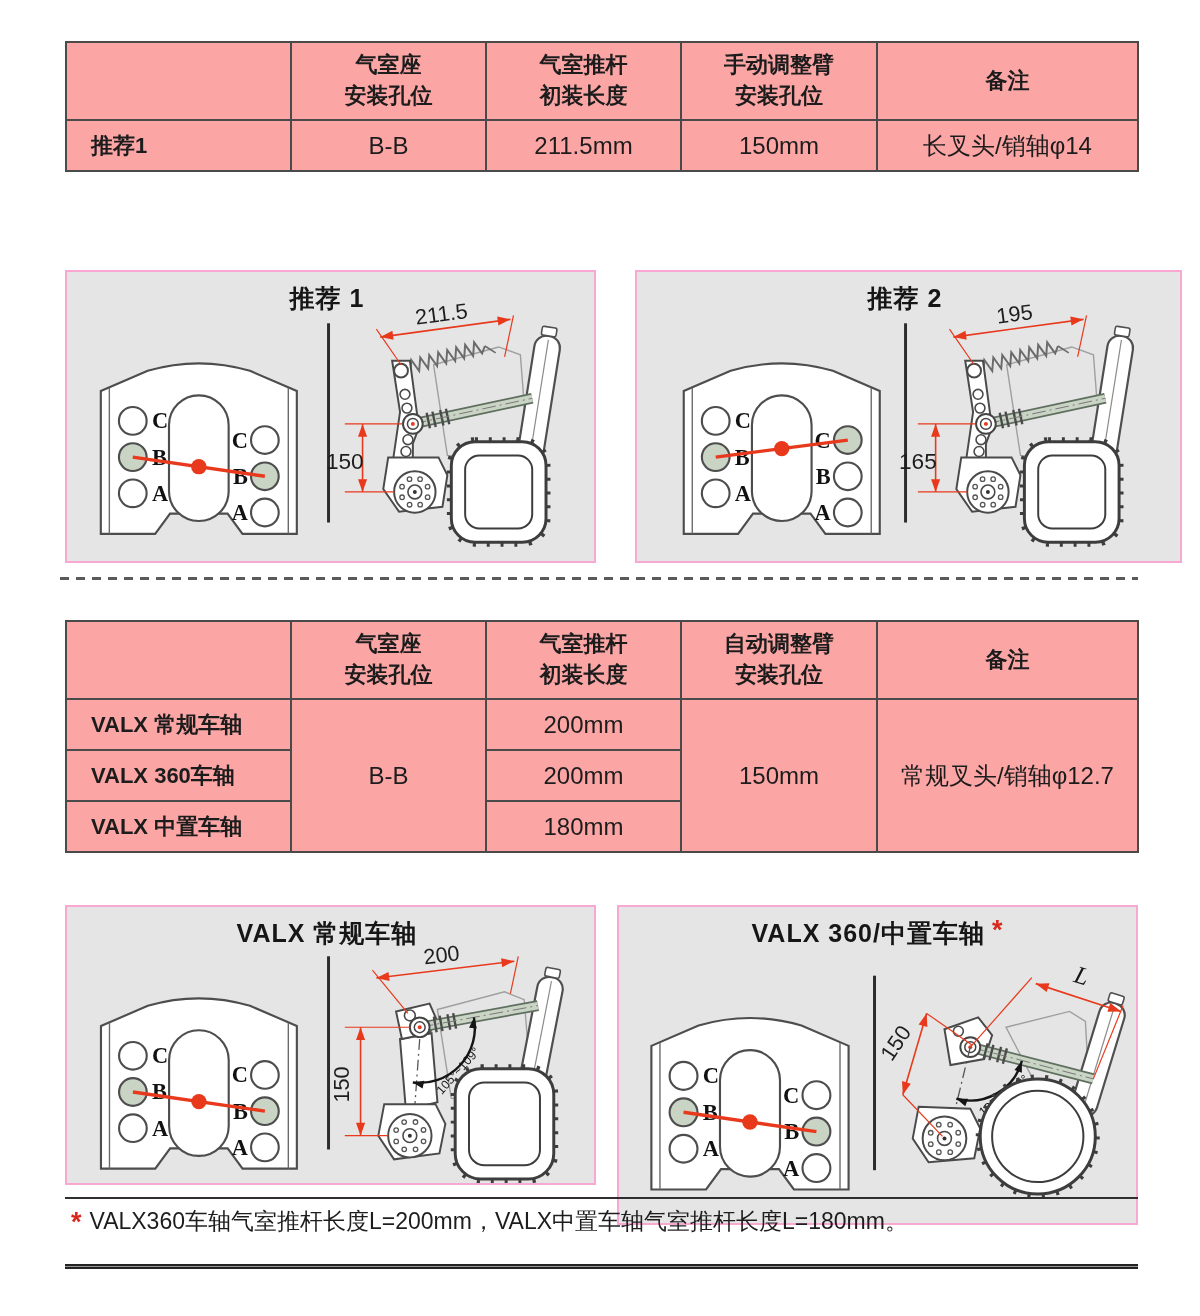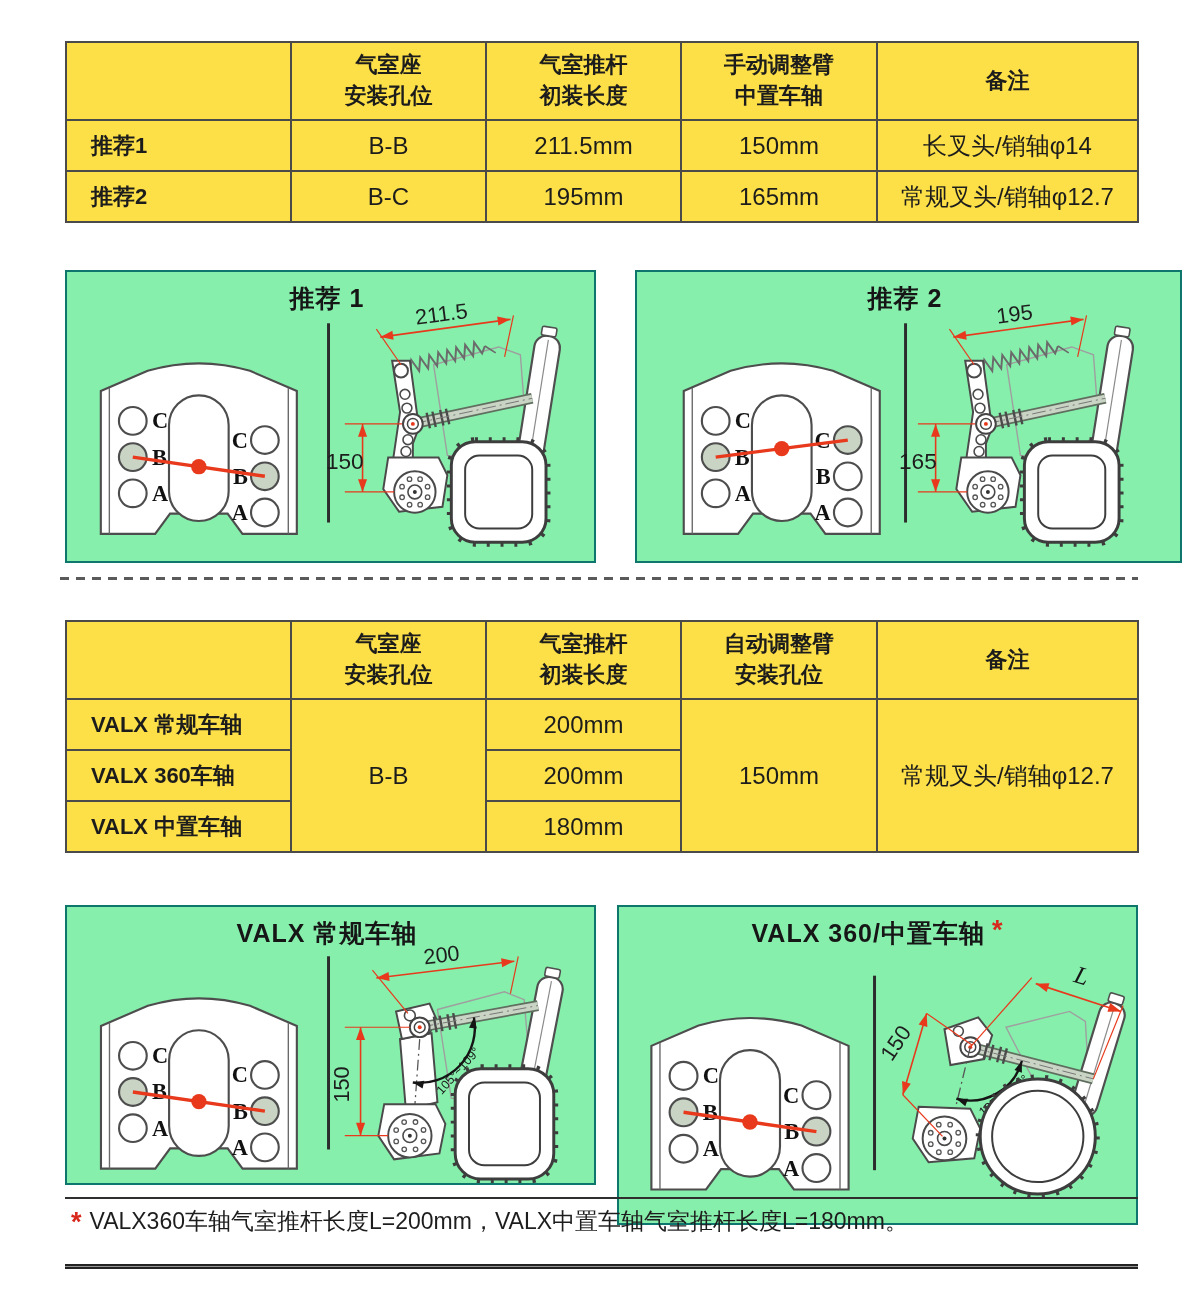--- a/index.html
+++ b/index.html
@@ -1,31 +1,31 @@
 <!DOCTYPE html>
 <html><head>
 <meta charset="utf-8">
 <style>
   html,body{margin:0;padding:0;background:#ffffff;}
   body{font-family:"Liberation Sans","DejaVu Sans",sans-serif;color:#1c1c1c;}
   .page{position:relative;width:1200px;height:1316px;background:#ffffff;overflow:hidden;}
   *{box-sizing:border-box;}
 
-  table.spec{position:absolute;left:65px;border-collapse:collapse;table-layout:fixed;background:#fde047;}
+  table.spec{position:absolute;left:65px;border-collapse:collapse;table-layout:fixed;background:#fca5a5;}
   .spec th,.spec td{border:2px solid #4a4a4a;text-align:center;vertical-align:middle;color:#1c1c1c;padding:0;}
   .spec th{height:78px;font-weight:700;font-size:22px;line-height:1.4;white-space:pre-line;}
   .spec td{height:51px;font-size:24px;font-weight:400;}
   .spec td.rl{text-align:left;padding-left:24px;font-weight:700;font-size:22px;}
   #t1{top:41px;}
   #t2{top:620px;}
 
   .dash-divider{position:absolute;left:60px;top:577px;width:1078px;height:3px;
     background:repeating-linear-gradient(90deg,#5a5a5a 0 9px,transparent 9px 16px);}
 
-  .dbox{position:absolute;border:2px solid #0f766e;background:#86efac;}
+  .dbox{position:absolute;border:2px solid #f9a8d4;background:#e5e5e5;}
   .dtitle{position:absolute;left:0;top:8px;width:100%;text-align:center;
     font-size:25px;font-weight:700;color:#161616;z-index:2;letter-spacing:1px;}
   .dtitle .star{color:#d8281c;font-size:27px;margin-left:7px;vertical-align:3px;}
   svg.dsvg{position:absolute;left:0;top:0;width:100%;height:100%;display:block;}
 
   .fn-line{position:absolute;left:65px;top:1197px;width:1073px;height:2px;background:#2f2f2f;}
   .fn-text{position:absolute;left:71px;top:1206px;font-size:23px;color:#1d1d1d;text-align:right;}
   .fn-text .fn-star{color:#d8281c;font-size:27px;font-weight:700;margin-right:8px;vertical-align:-2px;}
   .thick-line{position:absolute;left:65px;top:1264px;width:1073px;height:5px;
     background:linear-gradient(#232323 0 2px,#969696 2px 3px,#232323 3px 5px);}
@@ -44,38 +44,31 @@
         <col style="width:261px">
       </colgroup>
     <thead>
       <tr>
         <th></th>
         <th>气室座
 安装孔位</th>
         <th>气室推杆
 初装长度</th>
         <th>手动调整臂
-中置车轴</th>
+安装孔位</th>
         <th>备注</th>
       </tr>
     </thead>
     <tbody>
       <tr>
         <td class="rl">推荐1</td>
         <td>B-B</td>
         <td>211.5mm</td>
         <td>150mm</td>
         <td>长叉头/销轴φ14</td>
-      </tr>
-      <tr>
-        <td class="rl">推荐2</td>
-        <td>B-C</td>
-        <td>195mm</td>
-        <td>165mm</td>
-        <td>常规叉头/销轴φ12.7</td>
       </tr>
     </tbody>
   </table>
 
   <div class="dbox" style="left:65px;top:270px;width:531px;height:293px">
     <div class="dtitle"><span>推荐 1</span><span class="star"></span></div>
     <svg class="dsvg" viewBox="0 0 531 293">
         <rect x="262" y="52" width="3" height="202" fill="#2c2c2c"></rect>
         <g transform="translate(24,84) scale(1.08)">
           <path d="M 8,168 L 8,34 L 52,15 Q 100,1 148,15 L 192,34 L 192,168 L 141,168 L 127,149 L 73,149 L 59,168 Z" stroke="#4d4d4d" stroke-width="2" fill="#fff"></path>

